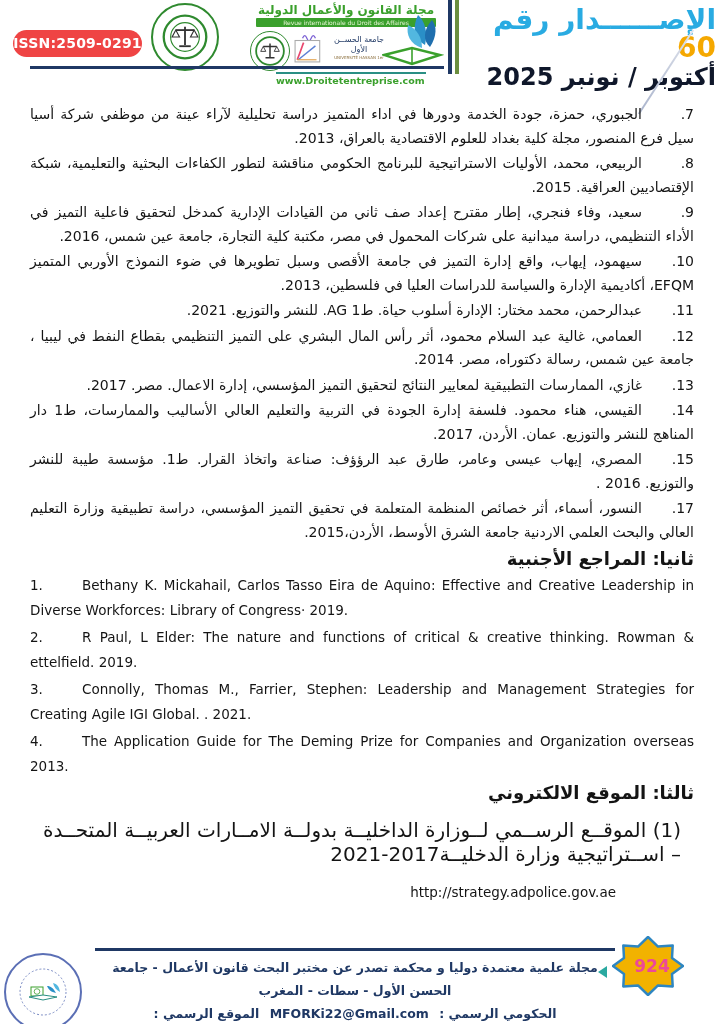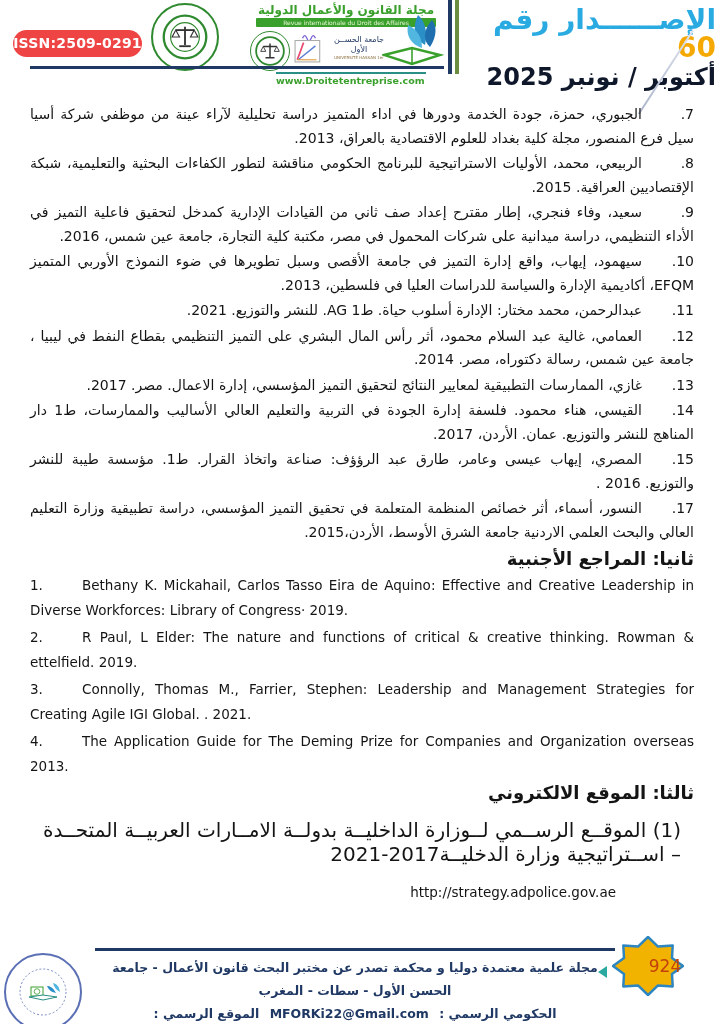--- a/index.html
+++ b/index.html
@@ -60,23 +60,23 @@
                    border-top:3px solid #1f3864; border-bottom:3px solid #1f3864;
                    padding:5px 4px 6px 4px; direction:rtl; text-align:center;
                    color:#1f3864; font-weight:bold; font-size:12.5px; line-height:23px; }
   .footer-line2 span { margin:0 3px; }
   .footer-link { cursor:pointer; }
   .footer-arrow { position:absolute; left:598px; top:966px; width:0; height:0;
                   border-top:6px solid transparent; border-bottom:6px solid transparent;
                   border-right:9px solid #2aa9a0; }
   .page-badge { position:absolute; left:612px; top:936px; width:72px; height:60px; }
   .page-badge svg { width:72px; height:60px; }
-  .badge-num { position:absolute; left:17px; top:0; width:72px; height:60px; display:flex;
-               align-items:center; justify-content:center; color:#c2410c;
-               font-weight:normal; font-size:17px; }
+  .badge-num { position:absolute; left:4px; top:0; width:72px; height:60px; display:flex;
+               align-items:center; justify-content:center; color:#ec4899;
+               font-weight:bold; font-size:17px; }
 </style>
 </head>
 <body>
 
 <div class="page">
 
   <div>
     <div class="issn-pill">ISSN:2509-0291</div>
 
     <div class="seal seal-large">

